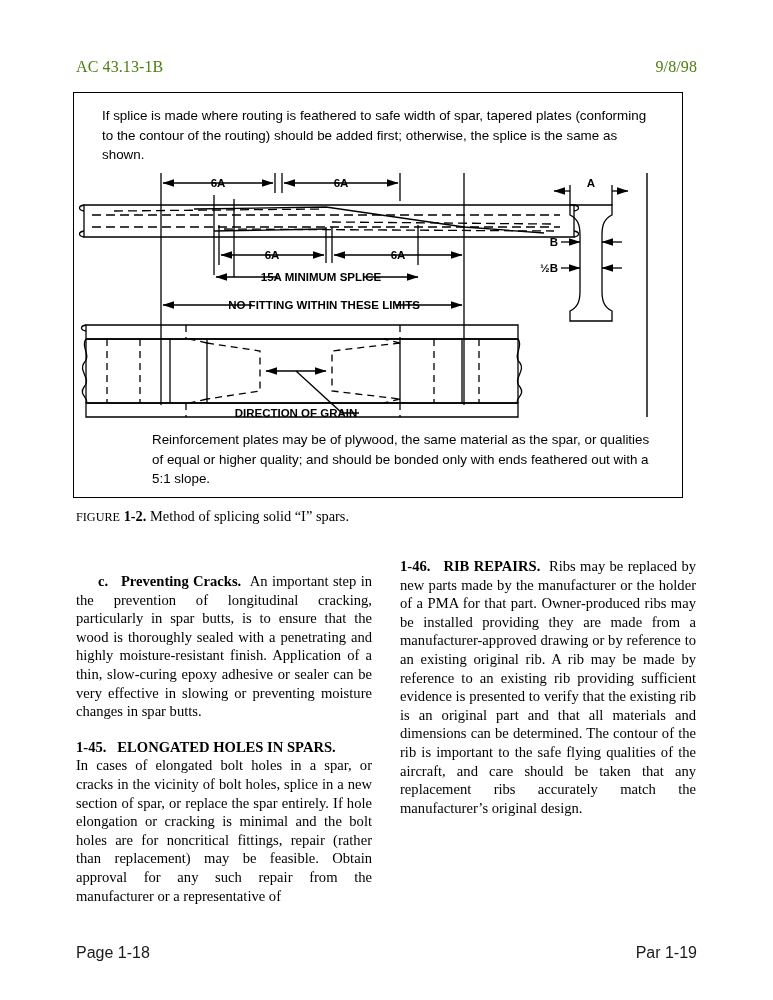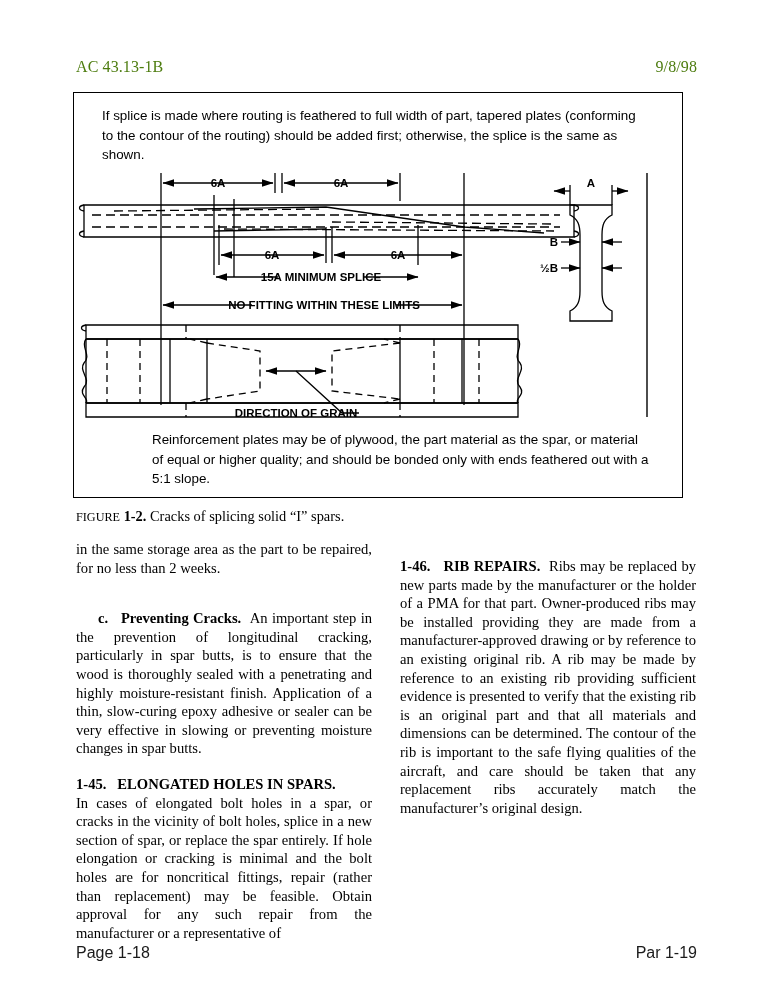--- a/index.html
+++ b/index.html
@@ -127,21 +127,21 @@
   }
 </style>
 </head>
 <body>
 
 <div class="runhead left">AC 43.13-1B</div>
 <div class="runhead right">9/8/98</div>
 
 <div class="figure-box">
 
-  <div class="fig-note top">If splice is made where routing is feathered to full width of part, tapered plates (conforming to the contour of the routing) should be added first; otherwise, the splice is the same as shown.</div>
+  <div class="fig-note top">If splice is made where routing is feathered to safe width of spar, tapered plates (conforming to the contour of the routing) should be added first; otherwise, the splice is the same as shown.</div>
 
   <svg class="fig-svg" viewBox="0 0 610 260">
     <defs>
       <marker id="arrL" markerWidth="9" markerHeight="7" refX="8.6" refY="3.5" orient="auto">
         <path d="M9,3.5 L0,0.6 L0,6.4 Z" fill="#000"></path>
       </marker>
       <marker id="arrR" markerWidth="9" markerHeight="7" refX="0.4" refY="3.5" orient="auto">
         <path d="M0,3.5 L9,0.6 L9,6.4 Z" fill="#000"></path>
       </marker>
     </defs>
@@ -257,29 +257,28 @@
       <text x="250" y="144">NO FITTING WITHIN THESE LIMITS</text>
       <text x="222" y="252">DIRECTION  OF  GRAIN</text>
       <text x="517" y="22">A</text>
     </g>
     <g font-family="Liberation Sans, sans-serif" font-size="11.5" font-weight="bold" fill="#000" text-anchor="end">
       <text x="484" y="81">B</text>
       <text x="484" y="107">½B</text>
     </g>
   </svg>
 
-  <div class="fig-note bottom">Reinforcement plates may be of plywood, the part material as the spar, or material of equal or higher quality; and should be bonded only with ends feathered out with a 5:1 slope.</div>
+  <div class="fig-note bottom">Reinforcement plates may be of plywood, the same material as the spar, or qualities of equal or higher quality; and should be bonded only with ends feathered out with a 5:1 slope.</div>
 </div>
 
 <div class="fig-caption">
-  <span class="smallcaps">FIGURE</span><span>&nbsp;</span><span class="figno">1-2.</span><span>&nbsp;</span><span>Cracks of splicing solid “I” spars.</span>
+  <span class="smallcaps">FIGURE</span><span>&nbsp;</span><span class="figno">1-2.</span><span>&nbsp;</span><span>Method of splicing solid “I” spars.</span>
 </div>
 
 <div class="col left">
-  <p>in the same storage area as the part to be repaired, for no less than 2 weeks.</p>
 
   <p class="gap lead">
     <span class="runin-letter">c.</span><span>&nbsp;&nbsp;&nbsp;</span><span class="runin-title">Preventing Cracks.</span><span>&nbsp;&nbsp;</span><span>An important step in the prevention of longitudinal cracking, particularly in spar butts, is to ensure that the wood is thoroughly sealed with a penetrating and highly moisture-resistant finish.  Application of a thin, slow-curing epoxy adhesive or sealer can be very effective in slowing or preventing moisture changes in spar butts.</span>
   </p>
 
   <p class="gap">
     <span class="sec-num">1-45.</span><span>&nbsp;&nbsp;&nbsp;</span><span class="sec-title">ELONGATED HOLES IN SPARS.</span><br><span>In cases of elongated bolt holes in a spar, or cracks in the vicinity of bolt holes, splice in a new section of spar, or replace the spar entirely.  If hole elongation or cracking is minimal and the bolt holes are for noncritical fittings, repair (rather than replacement) may be feasible.  Obtain approval for any such repair from the manufacturer or a representative of</span>
   </p>
 </div>
 

